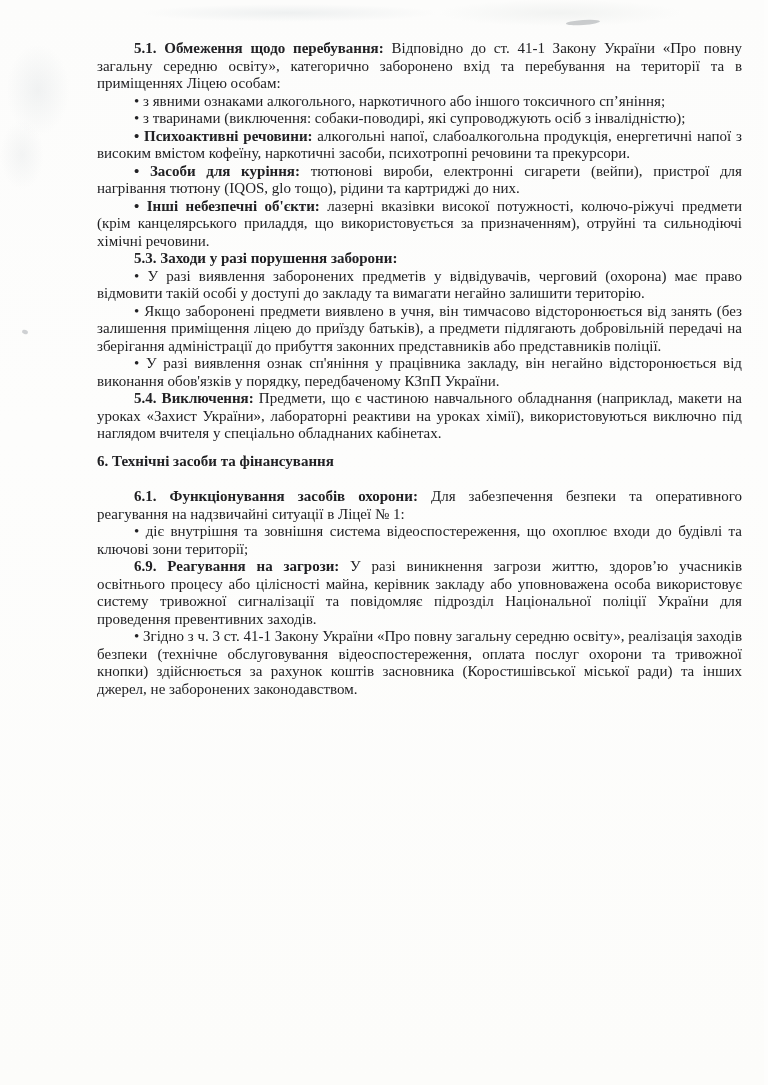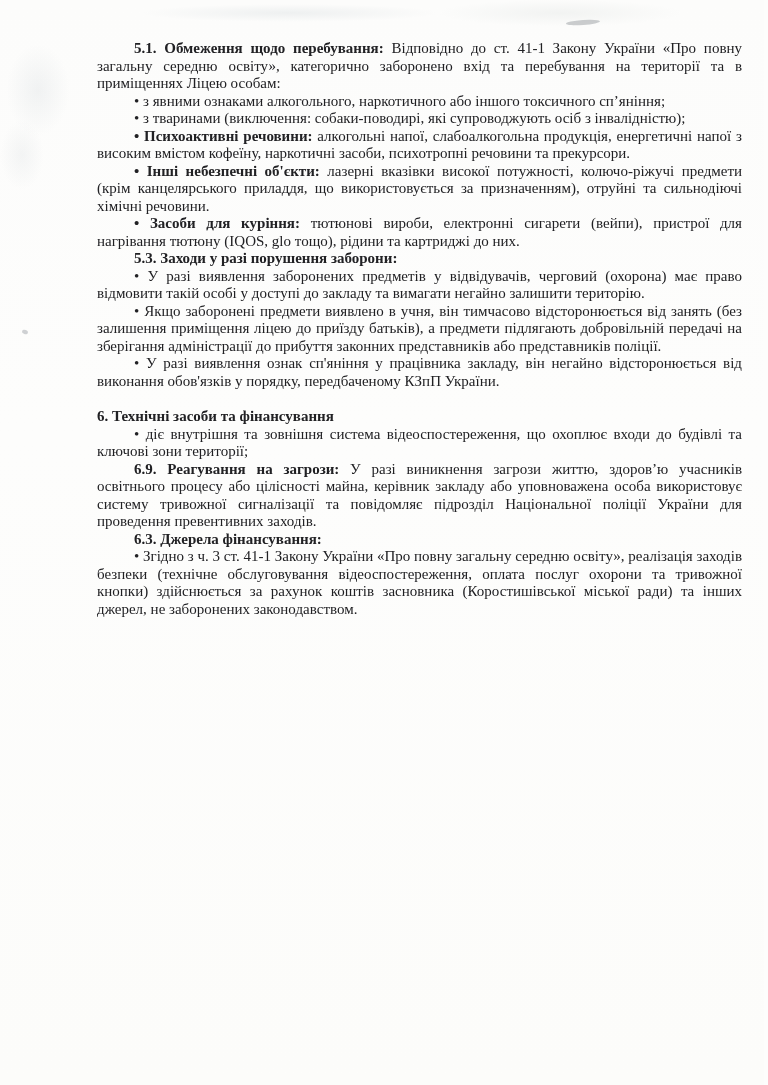--- a/index.html
+++ b/index.html
@@ -52,44 +52,45 @@
     left: 97px;
     top: 40px;
     width: 645px;
     font-family: "Liberation Serif", "DejaVu Serif", serif;
     font-size: 15px;
     line-height: 17.5px;
     color: #212124;
     text-align: justify;
   }
   .para { margin: 0; text-indent: 37px; }
-  .para.section { text-indent: 0; margin-top: 18px; }
+  .para.section { text-indent: 0; margin-top: 10px; }
   .para.space-before { margin-top: 18px; }
   .bold { font-weight: bold; }
 </style>
 </head>
 <body>
 
 <div class="page">
   <div class="artifact a-top1"></div>
   <div class="artifact a-top2"></div>
   <div class="artifact a-dash"></div>
   <div class="artifact a-left1"></div>
   <div class="artifact a-left2"></div>
   <div class="artifact a-speck"></div>
   <div class="content">
       <div class="para indent"><span class="bold">5.1. Обмеження щодо перебування: </span>Відповідно до ст. 41-1 Закону України «Про повну загальну середню освіту», категорично заборонено вхід та перебування на території та в приміщеннях Ліцею особам:</div>
       <div class="para indent"><span class="bullet">• </span>з явними ознаками алкогольного, наркотичного або іншого токсичного сп’яніння;</div>
       <div class="para indent"><span class="bullet">• </span>з тваринами (виключення: собаки-поводирі, які супроводжують осіб з інвалідністю);</div>
       <div class="para indent"><span class="bullet bold">• </span><span class="bold">Психоактивні речовини: </span>алкогольні напої, слабоалкогольна продукція, енергетичні напої з високим вмістом кофеїну, наркотичні засоби, психотропні речовини та прекурсори.</div>
+      <div class="para indent"><span class="bullet bold">• </span><span class="bold">Засоби для куріння: </span>тютюнові вироби, електронні сигарети (вейпи), пристрої для нагрівання тютюну (IQOS, glo тощо), рідини та картриджі до них.</div>
       <div class="para indent"><span class="bullet bold">• </span><span class="bold">Інші небезпечні об'єкти: </span>лазерні вказівки високої потужності, колючо-ріжучі предмети (крім канцелярського приладдя, що використовується за призначенням), отруйні та сильнодіючі хімічні речовини.</div>
-      <div class="para indent"><span class="bullet bold">• </span><span class="bold">Засоби для куріння: </span>тютюнові вироби, електронні сигарети (вейпи), пристрої для нагрівання тютюну (IQOS, glo тощо), рідини та картриджі до них.</div>
       <div class="para indent"><span class="bold">5.3. Заходи у разі порушення заборони:</span></div>
       <div class="para indent"><span class="bullet">• </span>У разі виявлення заборонених предметів у відвідувачів, черговий (охорона) має право відмовити такій особі у доступі до закладу та вимагати негайно залишити територію.</div>
       <div class="para indent"><span class="bullet">• </span>Якщо заборонені предмети виявлено в учня, він тимчасово відсторонюється від занять (без залишення приміщення ліцею до приїзду батьків), а предмети підлягають добровільній передачі на зберігання адміністрації до прибуття законних представників або представників поліції.</div>
       <div class="para indent"><span class="bullet">• </span>У разі виявлення ознак сп'яніння у працівника закладу, він негайно відсторонюється від виконання обов'язків у порядку, передбаченому КЗпП України.</div>
+      <div class="para indent"><span class="bold">5.4. Виключення: </span>Предмети, що є частиною навчального обладнання (наприклад, макети на уроках «Захист України», лабораторні реактиви на уроках хімії), використовуються виключно під наглядом вчителя у спеціально обладнаних кабінетах.</div>
       <div class="para section"><span class="bold">6. Технічні засоби та фінансування</span></div>
+      <div class="para indent space-before"><span class="bold">6.1. Функціонування засобів охорони: </span>Для забезпечення безпеки та оперативного реагування на надзвичайні ситуації в Ліцеї № 1:</div>
       <div class="para indent"><span class="bullet">• </span>діє внутрішня та зовнішня система відеоспостереження, що охоплює входи до будівлі та ключові зони території;</div>
       <div class="para indent"><span class="bold">6.9. Реагування на загрози: </span>У разі виникнення загрози життю, здоров’ю учасників освітнього процесу або цілісності майна, керівник закладу або уповноважена особа використовує систему тривожної сигналізації та повідомляє підрозділ Національної поліції України для проведення превентивних заходів.</div>
-      <div class="para indent"><span class="bold">6.3. Джерела фінансування:</span></div>
       <div class="para indent"><span class="bullet">• </span>Згідно з ч. 3 ст. 41-1 Закону України «Про повну загальну середню освіту», реалізація заходів безпеки (технічне обслуговування відеоспостереження, оплата послуг охорони та тривожної кнопки) здійснюється за рахунок коштів засновника (Коростишівської міської ради) та інших джерел, не заборонених законодавством.</div>
     </div>
 </div>
 
 </body></html>

